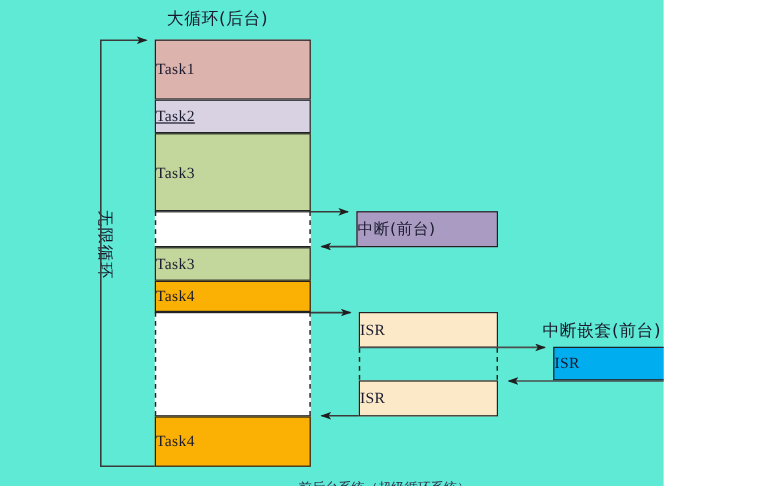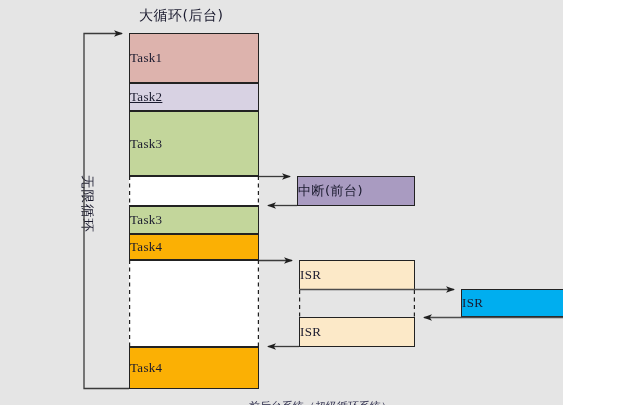--- a/index.html
+++ b/index.html
@@ -5,24 +5,25 @@
   html, body {
     margin: 0;
     padding: 0;
     background: #ffffff;
   }
   body {
     font-family: "Liberation Serif", "DejaVu Serif", serif;
   }
   #canvas {
     position: relative;
-    width: 563px;
+    width: 513px;
     height: 405px;
-    background: #e5e5e5;
+    background: #5eead4;
     overflow: hidden;
+    padding-left: 40px;
   }
   .box {
     position: absolute;
     box-sizing: border-box;
     border: 1.2px solid #222222;
     display: flex;
     align-items: center;
     justify-content: flex-start;
     font-size: 13px;
     color: #1a1a2e;
@@ -72,20 +73,21 @@
     overflow: hidden;
   }
 </style>
 </head>
 <body>
 
 <div id="canvas">
 
   <div class="label" id="title-main" style="left:139px; top:7px;">大循环(后台)</div>
 
+  <div class="label" id="title-nested" style="left:452px; top:267px;">中断嵌套(前台)</div>
 
   <div class="vlabel" id="loop-label" style="left:96px; top:175px;">无限循环</div>
 
   <div id="main-column">
       <div class="box" style="left: 129px; top: 33px; width: 130px; height: 50px; background: rgb(221, 179, 173);">
         <span>Task1</span>
       </div>
       <div class="box" style="left: 129px; top: 83px; width: 130px; height: 28px; background: rgb(216, 210, 227); text-decoration: underline;">
         <span>Task2</span>
       </div>

